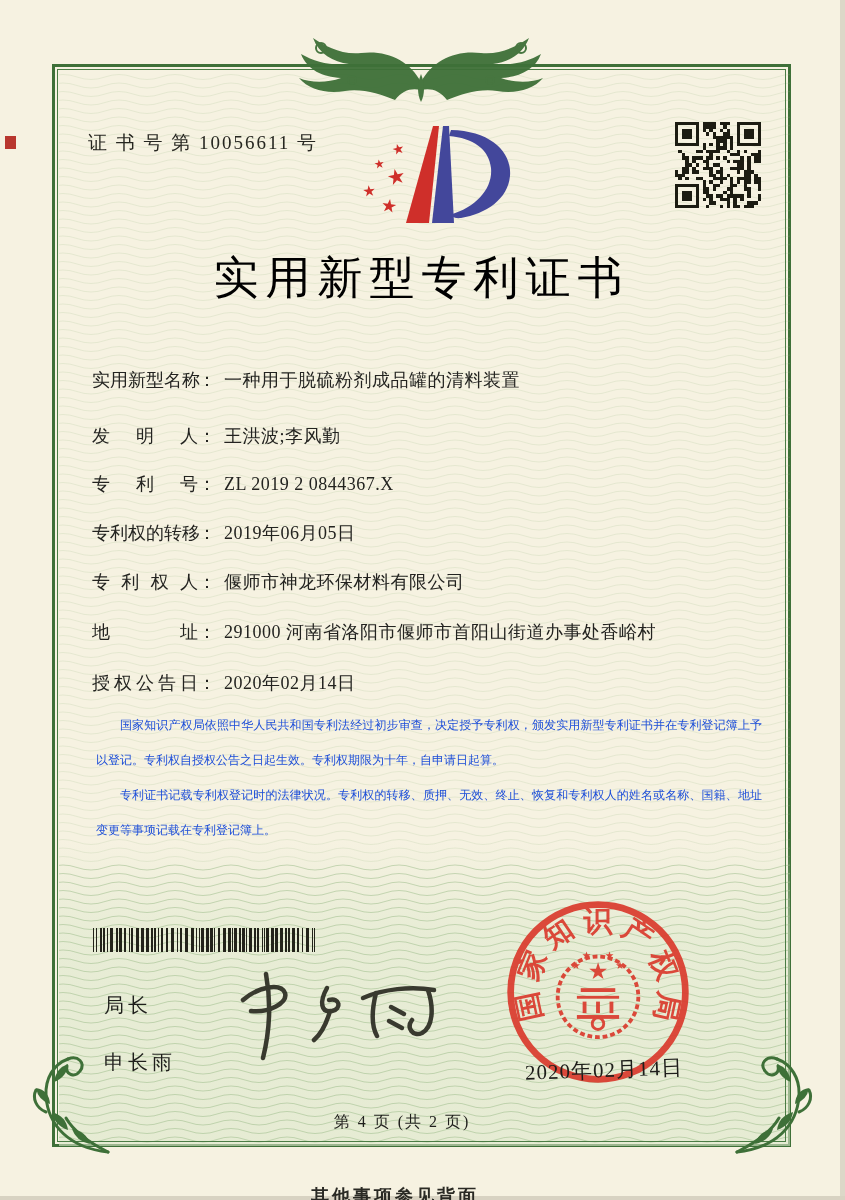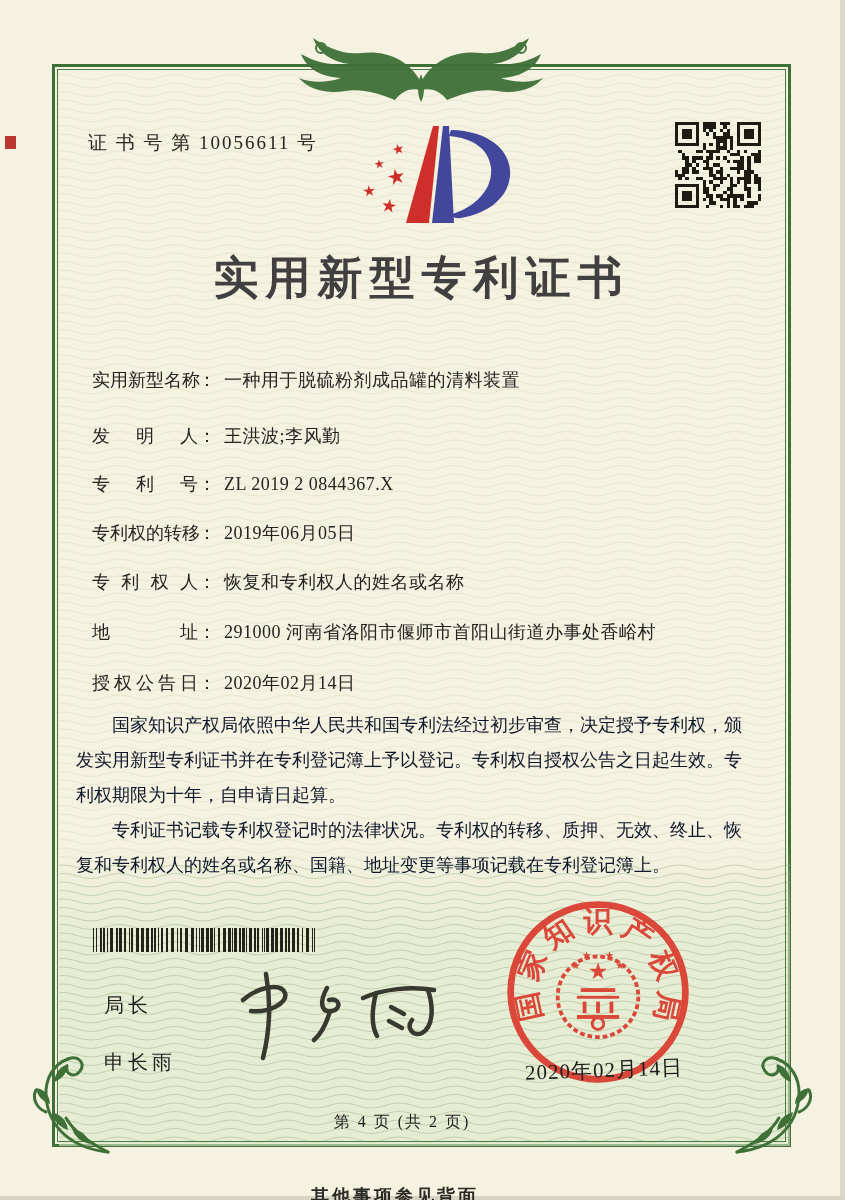--- a/index.html
+++ b/index.html
@@ -31,31 +31,31 @@
 
   .cert-no {
     position:absolute; left:88px; top:130px;
     font-size:19px; letter-spacing:2px; color:#262620;
   }
   .logo { position:absolute; left:336px; top:116px; width:190px; height:122px; }
   .qr { position:absolute; left:675px; top:122px; width:86px; height:86px; }
 
   .doc-title {
     position:absolute; left:52px; top:248px; width:739px;
-    text-align:center; font-size:45px; font-weight:bold;
-    letter-spacing:7px; color:#404040;
+    text-align:center; font-size:45px; font-weight:normal;
+    letter-spacing:7px; color:#000000;
   }
 
   .frow { position:absolute; left:92px; font-size:18px; color:#232320; white-space:nowrap; }
   .frow .lbl { display:inline-block; width:106px; text-align:justify; text-align-last:justify; vertical-align:top; }
   .frow .colon { display:inline-block; margin-right:8px; }
   .frow .val { letter-spacing:0.5px; }
   .grant-no { position:absolute; left:425px; top:0; }
 
-  .paras { position:absolute; left:76px; top:708px; width:666px; font-size:18px; line-height:35px; color:#0f172a; text-align:justify; }
+  .paras { position:absolute; left:96px; top:708px; width:666px; font-size:12px; line-height:35px; color:#1d4ed8; text-align:justify; }
   .paras p { text-indent:2em; }
 
   .barcode { position:absolute; left:93px; top:928px; width:223px; height:24px; }
 
   .sig-title { position:absolute; left:104px; top:992px; font-size:20px; letter-spacing:4px; }
   .sig-name  { position:absolute; left:104px; top:1032px; font-size:20px; letter-spacing:4px;margin-top:17px; }
   .signature { position:absolute; left:225px; top:968px; width:232px; height:96px; }
 
   .seal { position:absolute; left:502px; top:896px; width:192px; height:192px; opacity:0.92; }
   .seal-date { position:absolute; left:525px; top:1056px; font-size:21px; letter-spacing:1px; color:#1d1d1a; transform:rotate(-2deg); }
@@ -586,21 +586,21 @@
 <div class="frow" style="top:424px">
   <span class="lbl">发明人</span><span class="colon">：</span><span class="val">王洪波;李风勤</span>
 </div>
 <div class="frow" style="top:472px">
   <span class="lbl">专利号</span><span class="colon">：</span><span class="val">ZL 2019 2 0844367.X</span>
 </div>
 <div class="frow" style="top:521px">
   <span class="lbl">专利权的转移</span><span class="colon">：</span><span class="val">2019年06月05日</span>
 </div>
 <div class="frow" style="top:570px">
-  <span class="lbl">专利权人</span><span class="colon">：</span><span class="val">恢复和专利权人的姓名或名称</span>
+  <span class="lbl">专利权人</span><span class="colon">：</span><span class="val">偃师市神龙环保材料有限公司</span>
 </div>
 <div class="frow" style="top:620px">
   <span class="lbl">地址</span><span class="colon">：</span><span class="val">291000 河南省洛阳市偃师市首阳山街道办事处香峪村</span>
 </div>
 <div class="frow" style="top:671px;width:680px">
   <span class="lbl">授权公告日</span><span class="colon">：</span><span class="val">2020年02月14日</span>
 </div>
 
 <div class="paras">
   <p>国家知识产权局依照中华人民共和国专利法经过初步审查，决定授予专利权，颁发实用新型专利证书并在专利登记簿上予以登记。专利权自授权公告之日起生效。专利权期限为十年，自申请日起算。</p>

